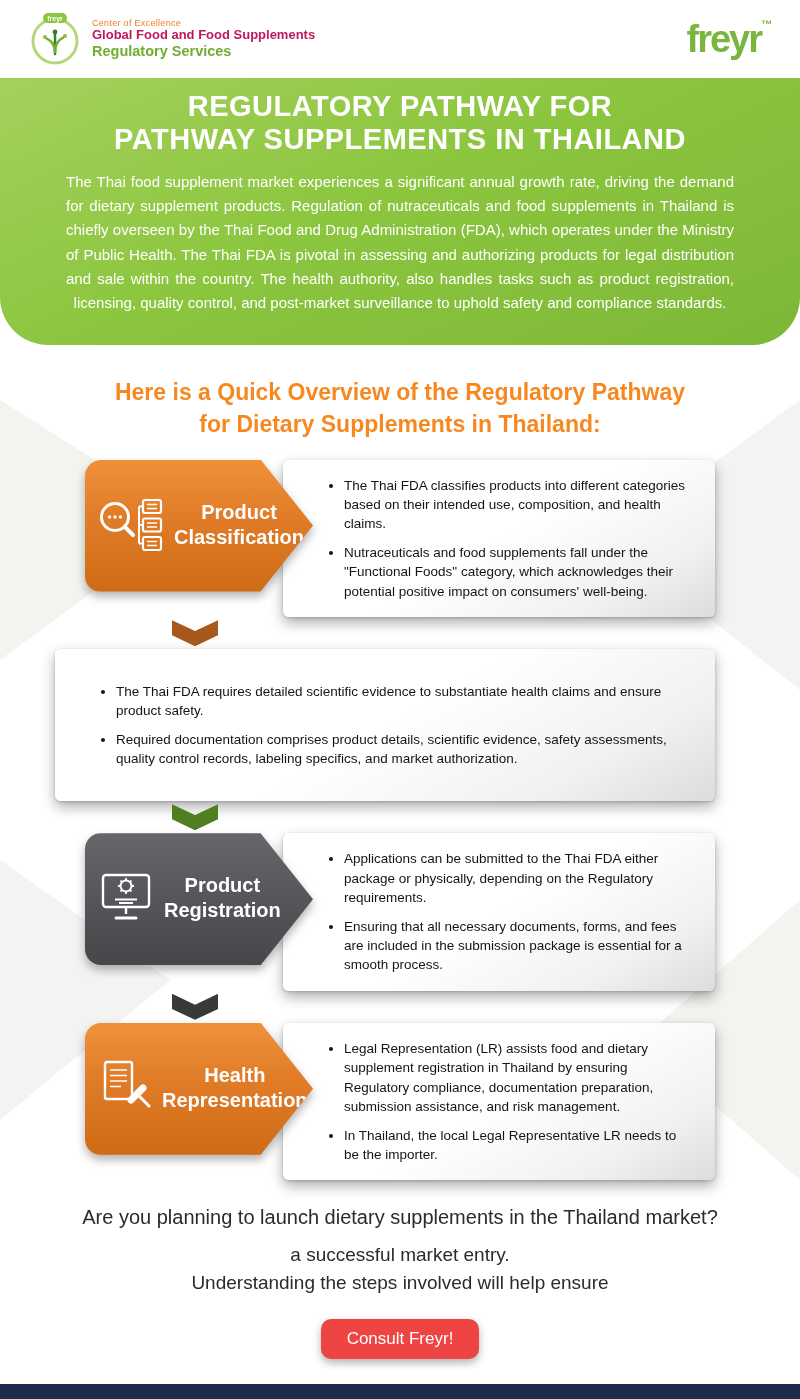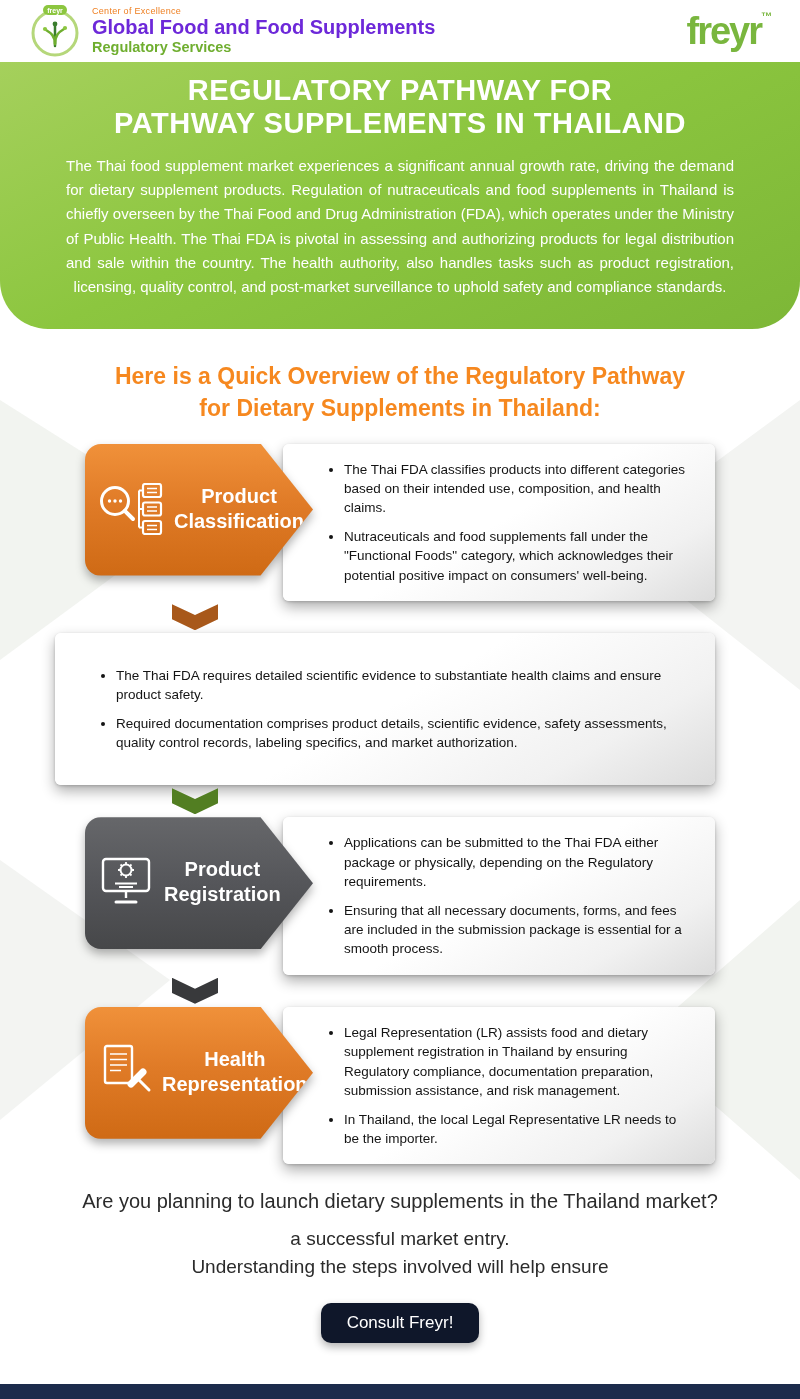--- a/index.html
+++ b/index.html
@@ -2,26 +2,26 @@
 <html><head>
 <meta charset="utf-8">
 <style>
   html,body{margin:0;padding:0;background:#ffffff;}
   .page{width:800px;height:1399px;position:relative;overflow:hidden;background:#ffffff;
         font-family:"Liberation Sans",sans-serif;}
   .bg{position:absolute;inset:0;z-index:0;}
   .layer{position:relative;z-index:1;}
 
   
-  .header{height:62px;display:flex;align-items:center;justify-content:space-between;
+  .header{height:78px;display:flex;align-items:center;justify-content:space-between;
           padding:0 28px;box-sizing:border-box;background:#fff;}
   .logo{display:flex;align-items:center;gap:10px;}
   .logo-text{display:flex;flex-direction:column;line-height:1.15;}
   .logo-tagline{font-size:9px;color:#ef8023;letter-spacing:.3px;}
-  .logo-line1{font-size:20px;font-weight:bold;color:#6d28d9;}
+  .logo-line1{font-size:13px;font-weight:bold;color:#be185d;}
   .logo-line2{font-size:14.5px;font-weight:bold;color:#6fae2f;}
   .brand{font-size:38px;font-weight:bold;color:#79b63e;letter-spacing:-2px;text-align:center;}
   .brand sup{font-size:11px;letter-spacing:0;vertical-align:top;}
 
   
   .hero{background:linear-gradient(155deg,#a5d05c 0%,#8cc63f 45%,#7db737 100%);
         border-radius:0 0 48px 48px;padding:12px 62px 30px;text-align:center;color:#fff;}
   .hero-title{font-size:29px;font-weight:bold;letter-spacing:.5px;line-height:1.15;}
   .hero-para{margin:13px auto 0;max-width:668px;font-size:15px;line-height:1.62;
              text-align:justify;text-align-last:center;}
@@ -53,21 +53,21 @@
   .connector{width:46px;height:26px;margin:3px 0 3px 172px;
              clip-path:polygon(0 0,50% 42%,100% 0,100% 58%,50% 100%,0 58%);}
   .connector.orange-d{background:#a8581a;}
   .connector.green-d {background:#527e22;}
   .connector.gray-d  {background:#38393b;}
 
   
   .cta{margin-top:26px;text-align:center;color:#2b2b2b;}
   .cta-q{font-size:20px;}
   .cta-lines{margin-top:12px;font-size:19px;line-height:1.47;}
-  .cta-btn{display:block;margin:22px auto 0;background:#0f172a;color:#fff;border:none;
+  .cta-btn{display:block;margin:22px auto 0;background:#ef4444;color:#fff;border:none;
            border-radius:10px;padding:10px 26px;font-size:17px;cursor:pointer;
            font-family:"Liberation Sans",sans-serif;box-shadow:0 4px 8px rgba(0,0,0,.3);}
 
   
   .footer{position:absolute;left:0;bottom:0;width:100%;height:15px;background:#1c2b4c;z-index:2;}
 
   .icon svg{display:block;}
 </style>
 </head>
 <body>

